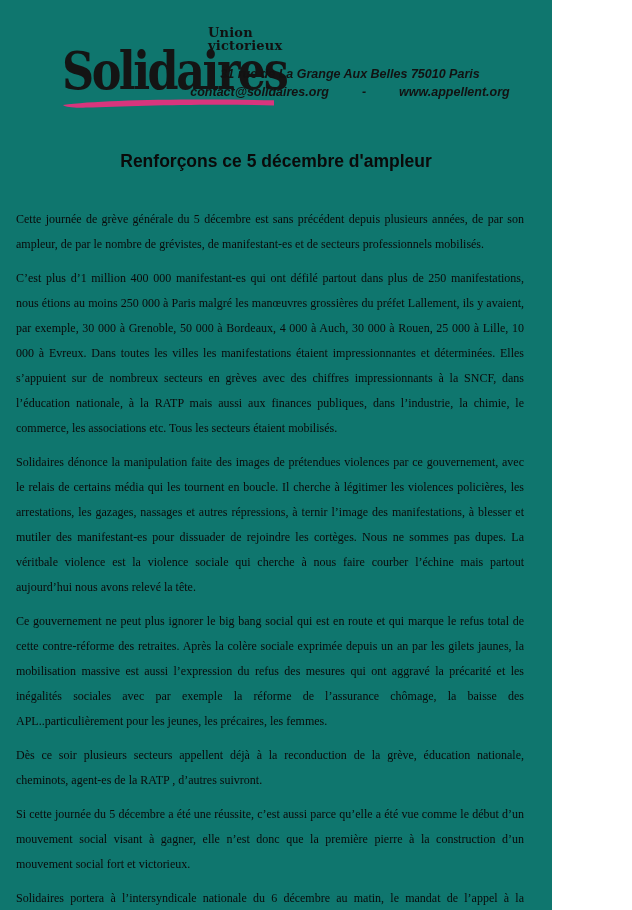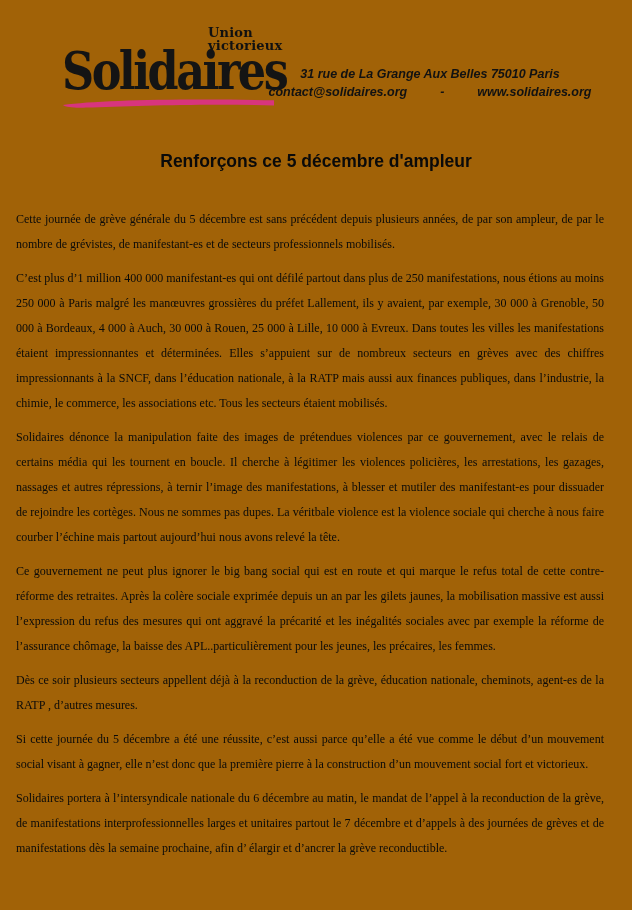--- a/index.html
+++ b/index.html
@@ -1,20 +1,20 @@
 <!DOCTYPE html>
 <html><head>
 <meta charset="utf-8">
 <style>
   html, body { margin: 0; padding: 0; background: #ffffff; }
   .page {
     position: relative;
-    width: 632px;
+    width: 552px;
     height: 910px;
-    background: #a16207;
+    background: #0f766e;
     color: #0a0a0a;
     font-family: "Liberation Serif", serif;
     overflow: hidden;
   }
 
   
   .letterhead { position: relative; height: 128px; }
   .logo { position: absolute; left: 62px; top: 26px; width: 214px; }
   .logo-tagline {
     margin-left: 146px;
@@ -100,33 +100,33 @@
       <svg class="logo-brush" width="214" height="13" viewBox="0 0 214 13" aria-hidden="true">
         <path d="M1,8 C36,3.5 108,1.5 212,3.2 L212,8.6 C150,6.4 70,8.8 24,10.6 C13,11.2 4,10.2 1,8 Z" fill="#d8357d"></path>
       </svg>
     </div>
 
     <div class="contact">
       <div>31 rue de La Grange Aux Belles 75010 Paris</div>
       <div class="contact-links">
         <span>contact@solidaires.org</span>
         <span>-</span>
-        <span>www.solidaires.org</span>
+        <span>www.appellent.org</span>
       </div>
     </div>
   </header>
 
   <h1 class="doc-title">
     <span>Renforçons ce 5 décembre d'ampleur</span>
   </h1>
 
   <main class="doc-body">
       <p>Cette journée de grève générale du 5 décembre est sans précédent depuis plusieurs années, de par son ampleur, de par le nombre de grévistes, de manifestant-es et de secteurs professionnels mobilisés.</p>
       <p>C’est plus d’1 million 400 000 manifestant-es qui ont défilé partout dans plus de 250 manifestations, nous étions au moins 250 000 à Paris malgré les manœuvres grossières du préfet Lallement, ils y avaient, par exemple, 30 000 à Grenoble, 50 000 à Bordeaux, 4 000 à Auch, 30 000 à Rouen, 25 000 à Lille, 10 000 à Evreux. Dans toutes les villes les manifestations étaient impressionnantes et déterminées. Elles s’appuient sur de nombreux secteurs en grèves avec des chiffres impressionnants à la SNCF, dans l’éducation nationale, à la RATP mais aussi aux finances publiques, dans l’industrie, la chimie, le commerce, les associations etc. Tous les secteurs étaient mobilisés.</p>
       <p>Solidaires dénonce la manipulation faite des images de prétendues violences par ce gouvernement, avec le relais de certains média qui les tournent en boucle. Il cherche à légitimer les violences policières, les arrestations, les gazages, nassages et autres répressions, à ternir l’image des manifestations, à blesser et mutiler des manifestant-es pour dissuader de rejoindre les cortèges. Nous ne sommes pas dupes. La véritbale violence est la violence sociale qui cherche à nous faire courber l’échine mais partout aujourd’hui nous avons relevé la tête.</p>
       <p>Ce gouvernement ne peut plus ignorer le big bang social qui est en route et qui marque le refus total de cette contre-réforme des retraites. Après la colère sociale exprimée depuis un an par les gilets jaunes, la mobilisation massive est aussi l’expression du refus des mesures qui ont aggravé la précarité et les inégalités sociales avec par exemple la réforme de l’assurance chômage, la baisse des APL..particulièrement pour les jeunes, les précaires, les femmes.</p>
-      <p>Dès ce soir plusieurs secteurs appellent déjà à la reconduction de la grève, éducation nationale, cheminots, agent-es de la RATP , d’autres mesures.</p>
+      <p>Dès ce soir plusieurs secteurs appellent déjà à la reconduction de la grève, éducation nationale, cheminots, agent-es de la RATP , d’autres suivront.</p>
       <p>Si cette journée du 5 décembre a été une réussite, c’est aussi parce qu’elle a été vue comme le début d’un mouvement social visant à gagner, elle n’est donc que la première pierre à la construction d’un mouvement social fort et victorieux.</p>
       <p>Solidaires portera à l’intersyndicale nationale du 6 décembre au matin, le mandat de l’appel à la reconduction de la grève, de manifestations interprofessionnelles larges et unitaires partout le 7 décembre et d’appels à des journées de grèves et de manifestations dès la semaine prochaine, afin d’ élargir et d’ancrer la grève reconductible.</p>
     </main>
 
 
 </div>
 
 </body></html>

